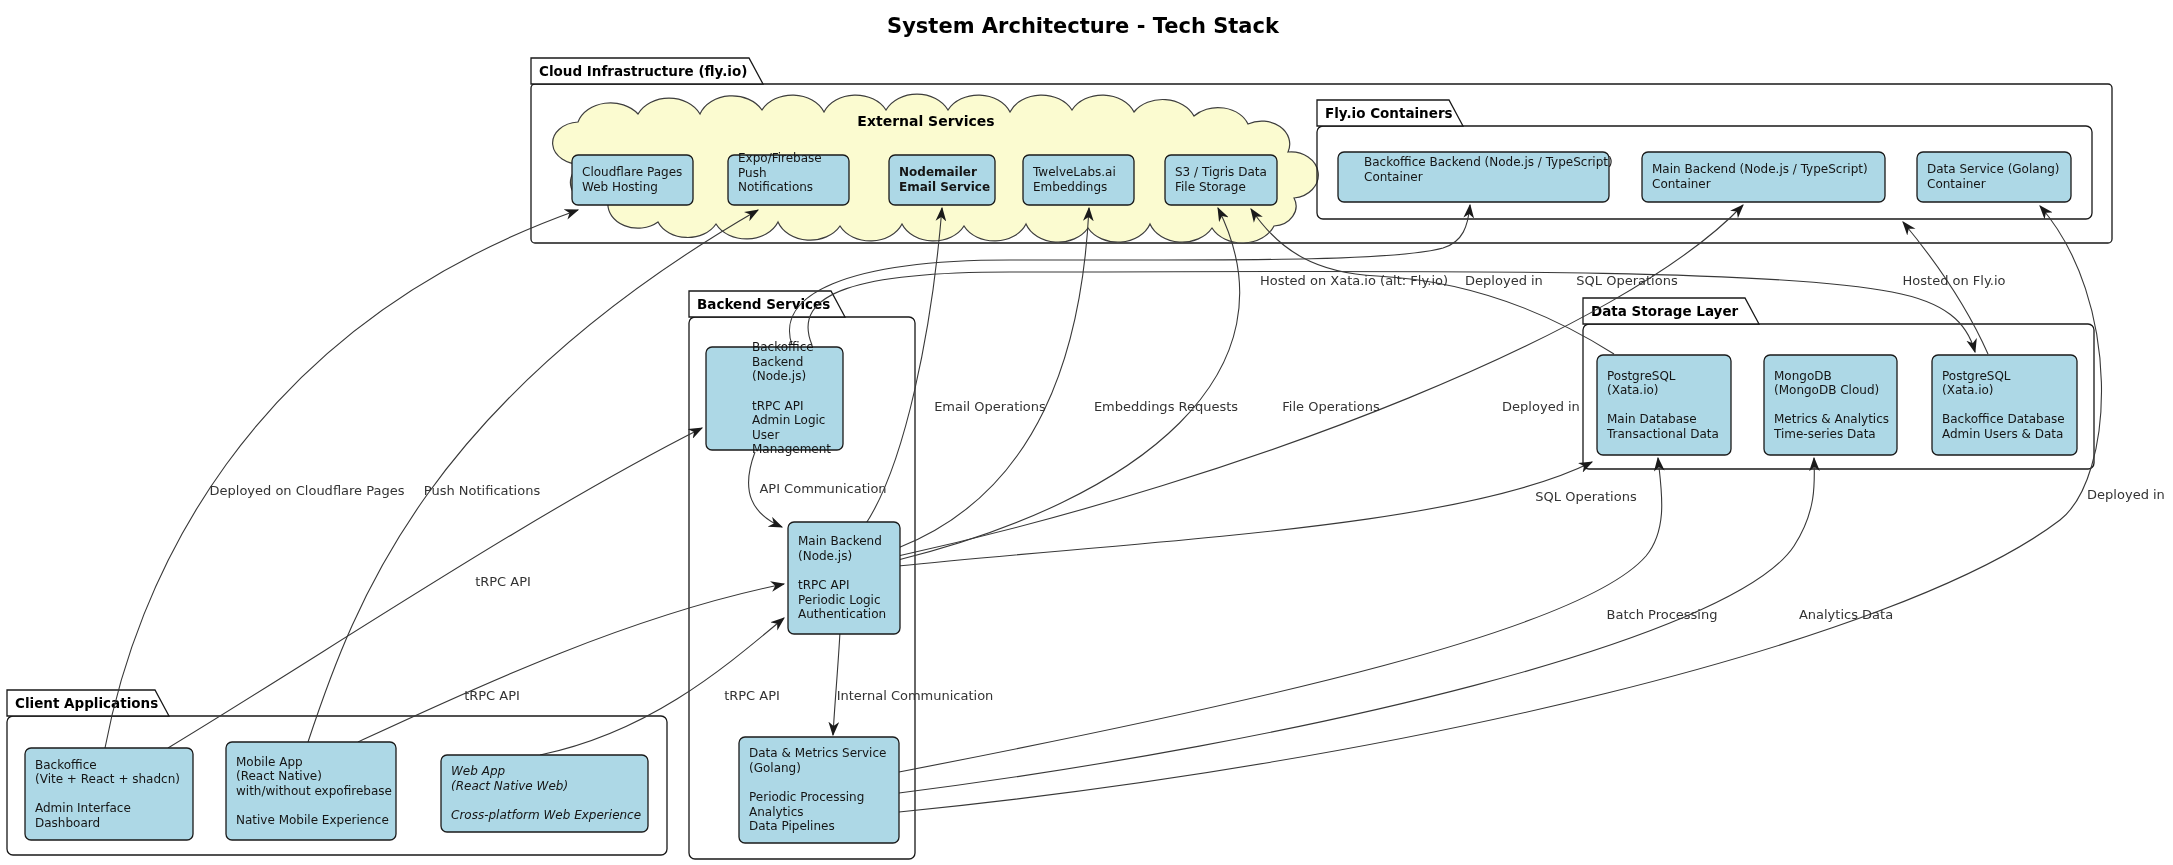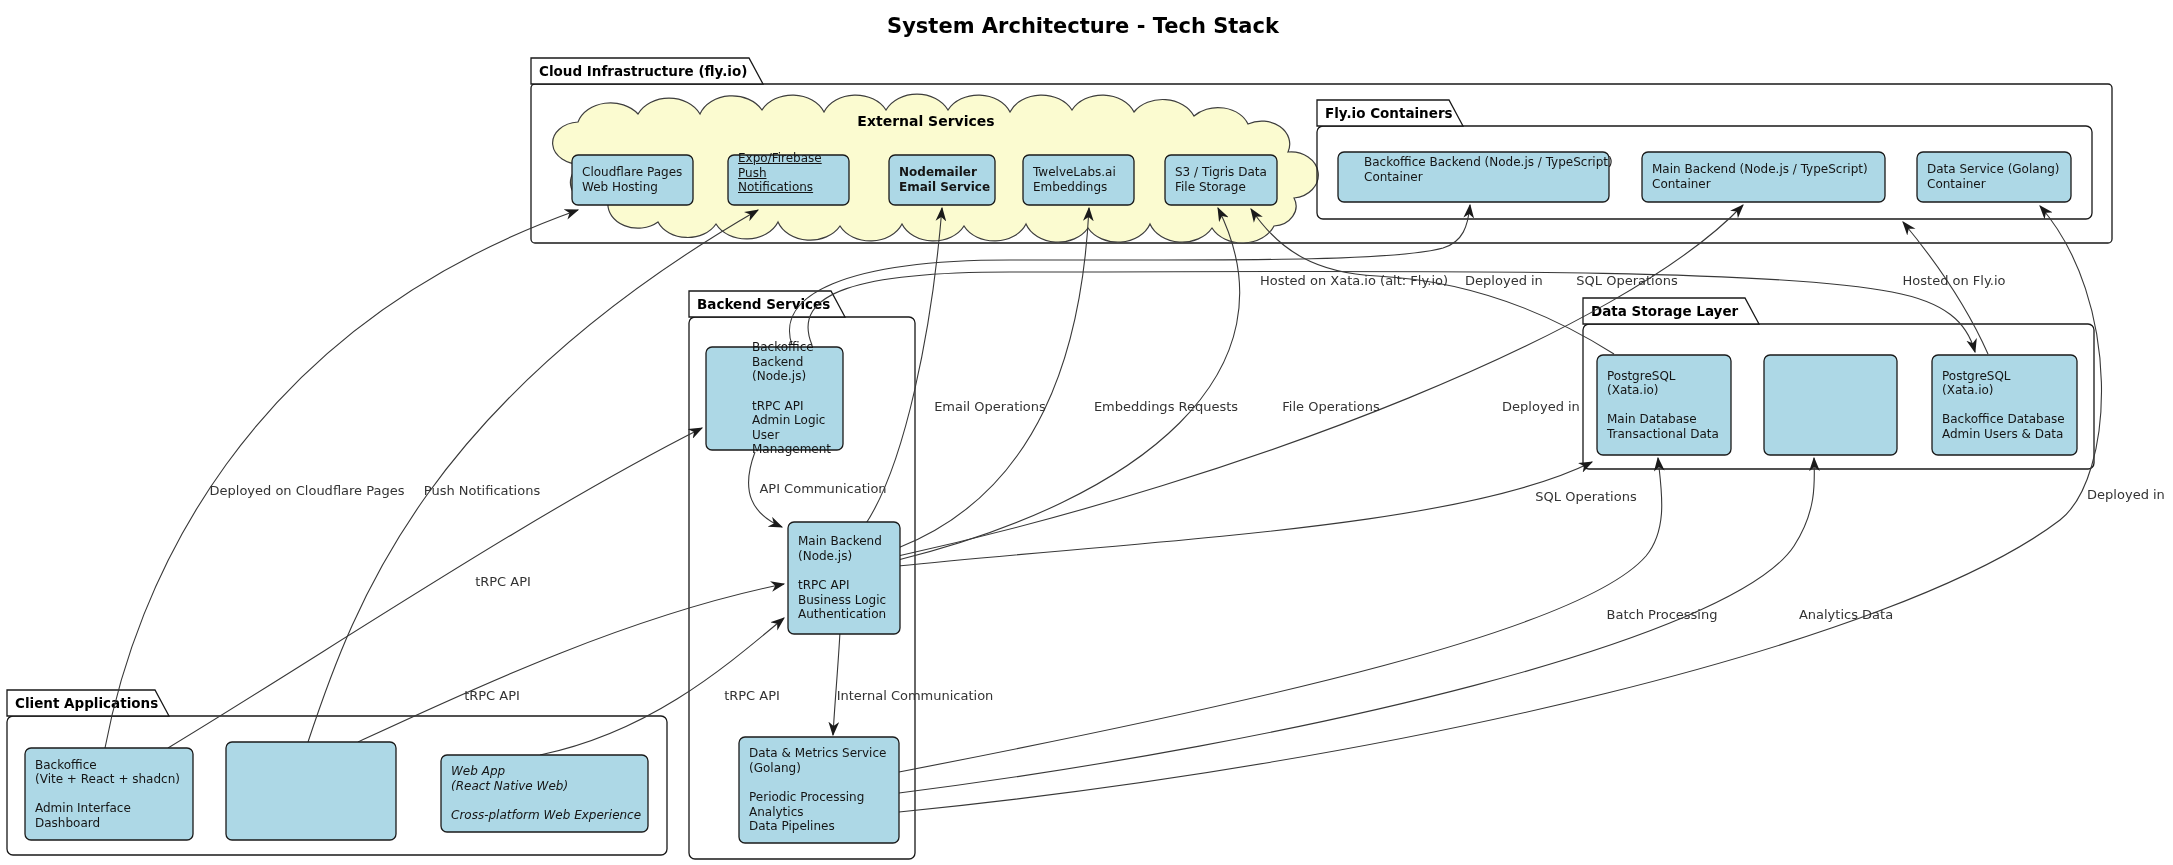--- a/index.html
+++ b/index.html
@@ -133,21 +133,21 @@
       <text class="edge-label" x="2126" y="499">Deployed in</text>
       <text class="edge-label" x="1662" y="619">Batch Processing</text>
       <text class="edge-label" x="1846" y="619">Analytics Data</text>
       <text class="edge-label" x="1354" y="285">Hosted on Xata.io (alt: Fly.io)</text>
       <text class="edge-label" x="1954" y="285">Hosted on Fly.io</text>
     </g>
   </svg>
 
   <div class="ntext" style="left:572px;top:155px;width:121px;height:50px;">Cloudflare Pages
 Web Hosting</div>
-  <div class="ntext" style="left:728px;top:155px;width:121px;height:36px;text-decoration:underline;">Expo/Firebase
+  <div class="ntext" style="left:728px;top:155px;width:121px;height:36px;">Expo/Firebase
 Push Notifications</div>
   <div class="ntext" style="left:889px;top:155px;width:106px;height:50px;font-weight:bold;">Nodemailer
 Email Service</div>
   <div class="ntext" style="left:1023px;top:155px;width:111px;height:50px;">TwelveLabs.ai
 Embeddings</div>
   <div class="ntext" style="left:1165px;top:155px;width:112px;height:50px;">S3 / Tigris Data
 File Storage</div>
   <div class="ntext" style="left:1354px;top:152px;width:271px;height:35px;">Backoffice Backend (Node.js / TypeScript)
 Container</div>
   <div class="ntext" style="left:1642px;top:152px;width:243px;height:50px;">Main Backend (Node.js / TypeScript)
@@ -157,41 +157,51 @@
   <div class="ntext" style="left:706px;top:347px;width:137px;height:103px;padding-left:46px;">Backoffice Backend
 (Node.js)
 
 tRPC API
 Admin Logic
 User Management</div>
   <div class="ntext" style="left:788px;top:522px;width:112px;height:112px;">Main Backend
 (Node.js)
 
 tRPC API
-Business Logic
+Periodic Logic
 Authentication</div>
   <div class="ntext" style="left:739px;top:737px;width:160px;height:106px;">Data &amp; Metrics Service
 (Golang)
 
 Periodic Processing
 Analytics
 Data Pipelines</div>
   <div class="ntext" style="left:1597px;top:355px;width:134px;height:100px;">PostgreSQL
 (Xata.io)
 
 Main Database
 Transactional Data</div>
+  <div class="ntext" style="left:1764px;top:355px;width:133px;height:100px;">MongoDB
+(MongoDB Cloud)
+
+Metrics &amp; Analytics
+Time-series Data</div>
   <div class="ntext" style="left:1932px;top:355px;width:145px;height:100px;">PostgreSQL
 (Xata.io)
 
 Backoffice Database
 Admin Users &amp; Data</div>
   <div class="ntext" style="left:25px;top:748px;width:168px;height:92px;">Backoffice
 (Vite + React + shadcn)
 
 Admin Interface
 Dashboard</div>
+  <div class="ntext" style="left:226px;top:742px;width:170px;height:98px;">Mobile App
+(React Native)
+with/without expofirebase
+
+Native Mobile Experience</div>
   <div class="ntext" style="left:441px;top:755px;width:207px;height:77px;font-style:italic;">Web App
 (React Native Web)
 
 Cross-platform Web Experience</div>
 
 </div>
 
 </body></html>

